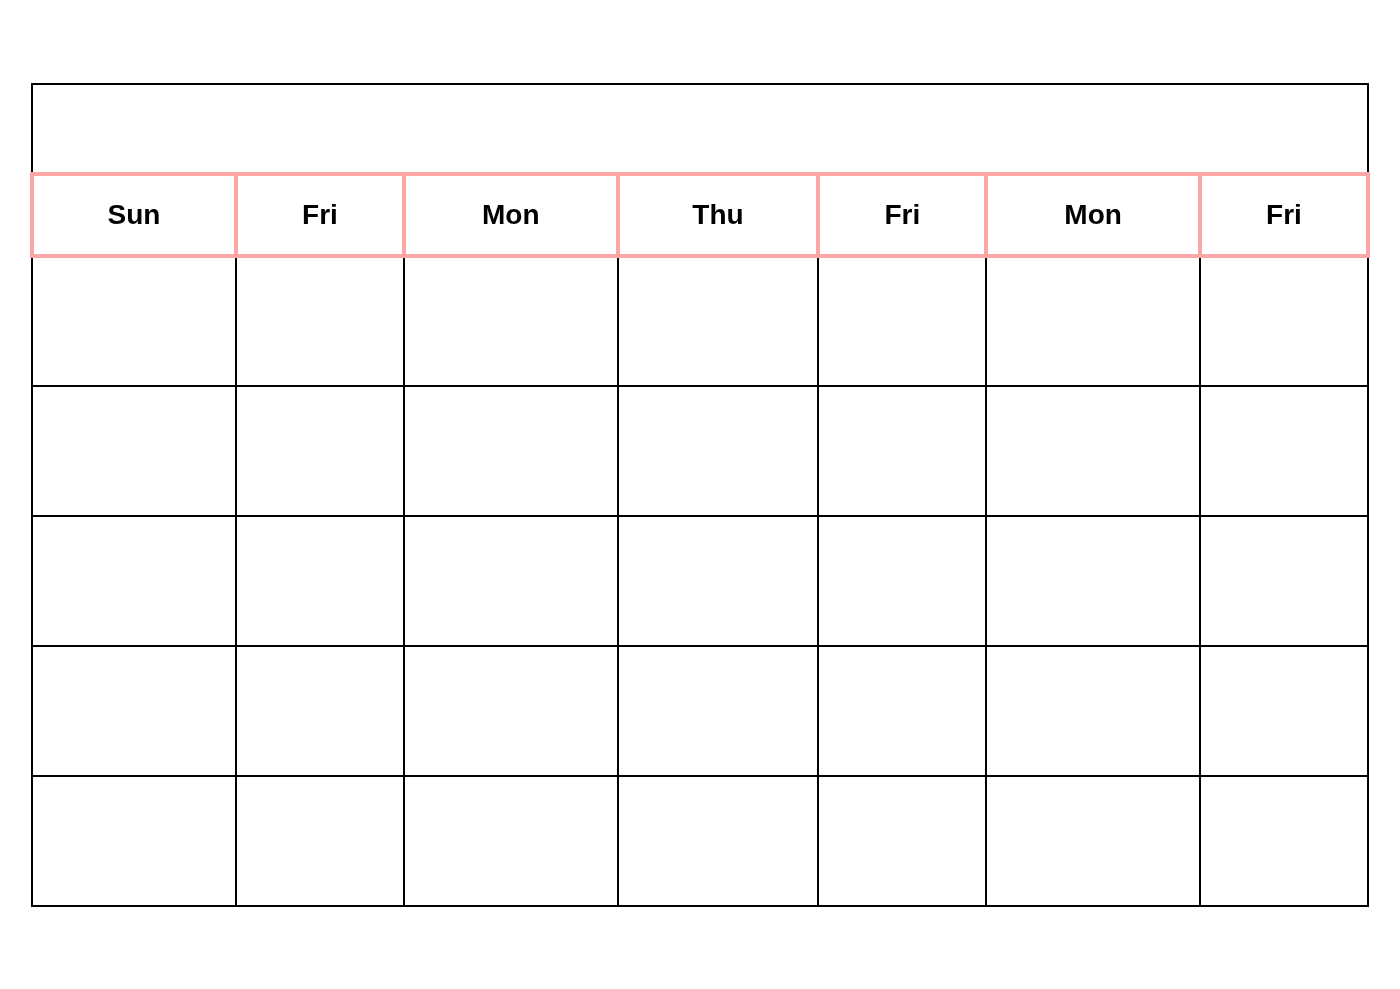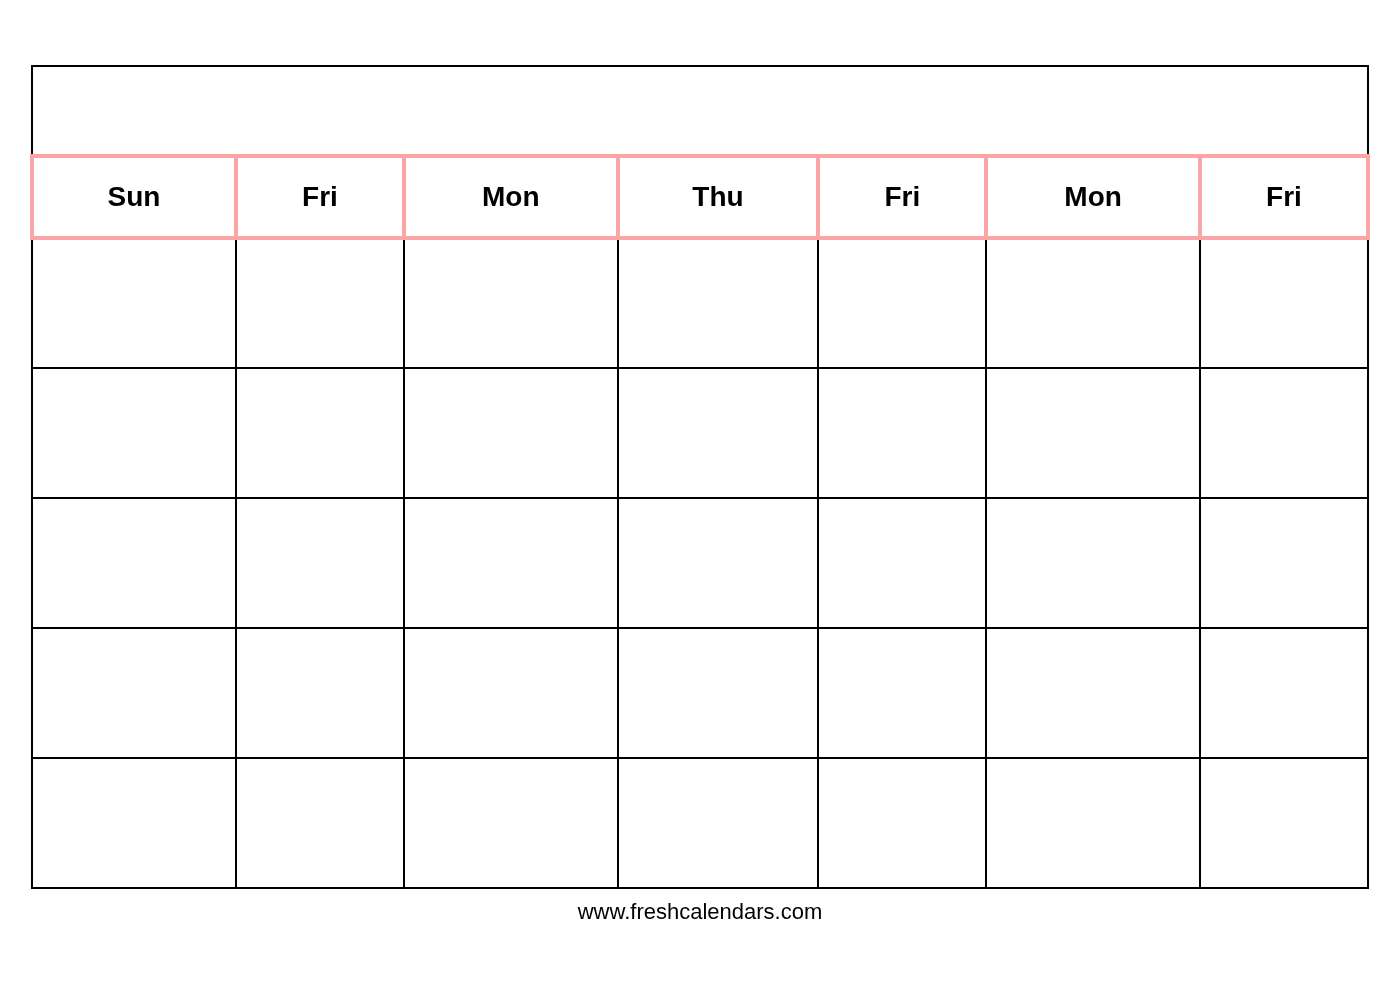--- a/index.html
+++ b/index.html
@@ -124,14 +124,13 @@
         <td></td>
         <td></td>
         <td></td>
         <td></td>
         <td></td>
         <td></td>
         <td></td>
       </tr>
     </tbody>
   </table>
-  <div class="footer">www.freshcalendars.com</div>
 </div>
 
 </body></html>

